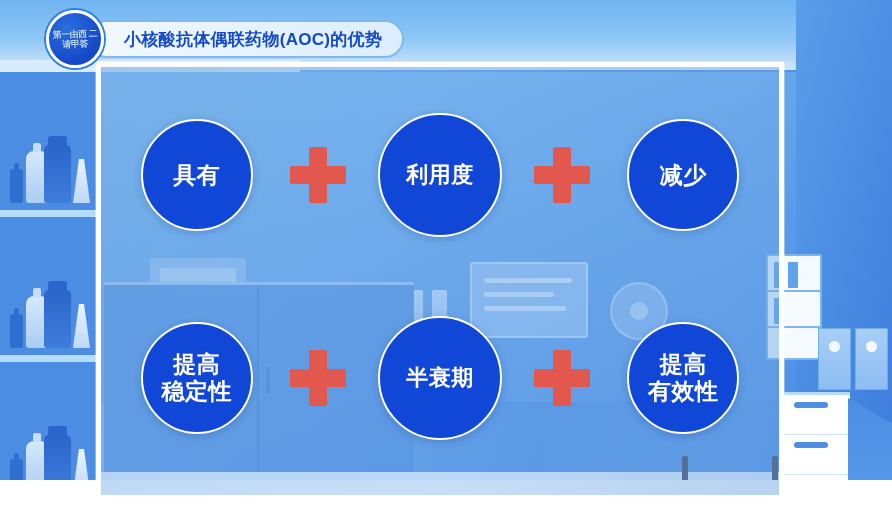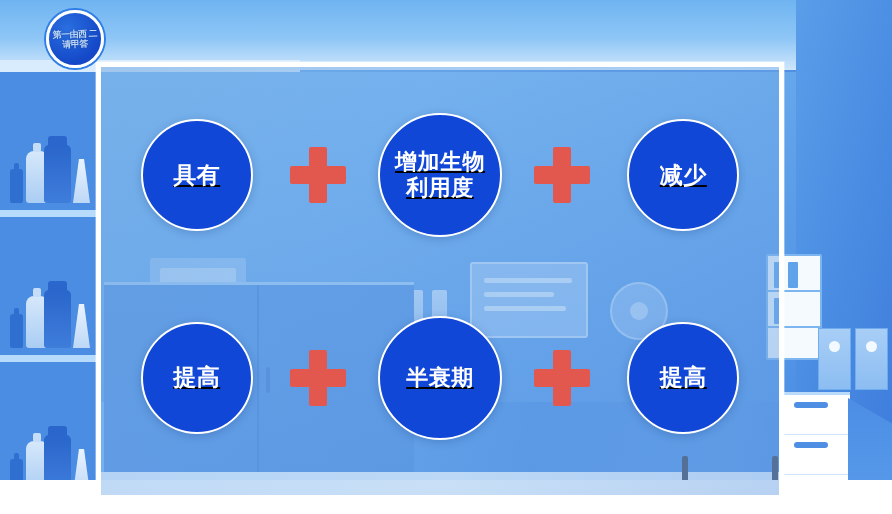--- a/index.html
+++ b/index.html
@@ -231,21 +231,20 @@
   }
 
   .grid {
     position: absolute; inset: 0;
     display: grid;
     grid-template-columns: 1fr auto 1fr auto 1fr;
     grid-template-rows: 1fr 1fr;
     align-items: center;
     justify-items: center;
     padding: 7px 4px 16px 4px;
-    text-decoration: underline;
   }
 
   .bubble {
     width: 112px; height: 112px; border-radius: 50%;
     background: #1147d6;
     border: 2.5px solid #ffffff;
     display: flex; flex-direction: column;
     align-items: center; justify-content: center;
     color: #ffffff;
     font-size: 23px;
@@ -407,49 +406,53 @@
   <div class="panel">
     <div class="grid">
 
       <div class="bubble">
         <span class="l1">具有</span>
       </div>
 
       <div class="plus"></div>
 
       <div class="bubble wide">
-        <span class="l1">增加生物</span>
         <span class="l2">利用度</span>
       </div>
 
       <div class="plus"></div>
 
       <div class="bubble">
         <span class="l1">减少</span>
       </div>
 
       <div class="bubble">
         <span class="l1">提高</span>
+        <span class="l2">稳定性</span>
       </div>
 
       <div class="plus"></div>
 
       <div class="bubble wide">
         <span class="l2">半衰期</span>
       </div>
 
       <div class="plus"></div>
 
       <div class="bubble">
         <span class="l1">提高</span>
+        <span class="l2">有效性</span>
       </div>
 
     </div>
   </div>
 
   <div class="header">
     <div class="logo">
       <div class="mark">第一由西
 二请甲答</div>
     </div>
+    <div class="title-pill">
+      <span class="txt">小核酸抗体偶联药物(AOC)的优势</span>
+    </div>
   </div>
 
 </div>
 
 </body></html>

